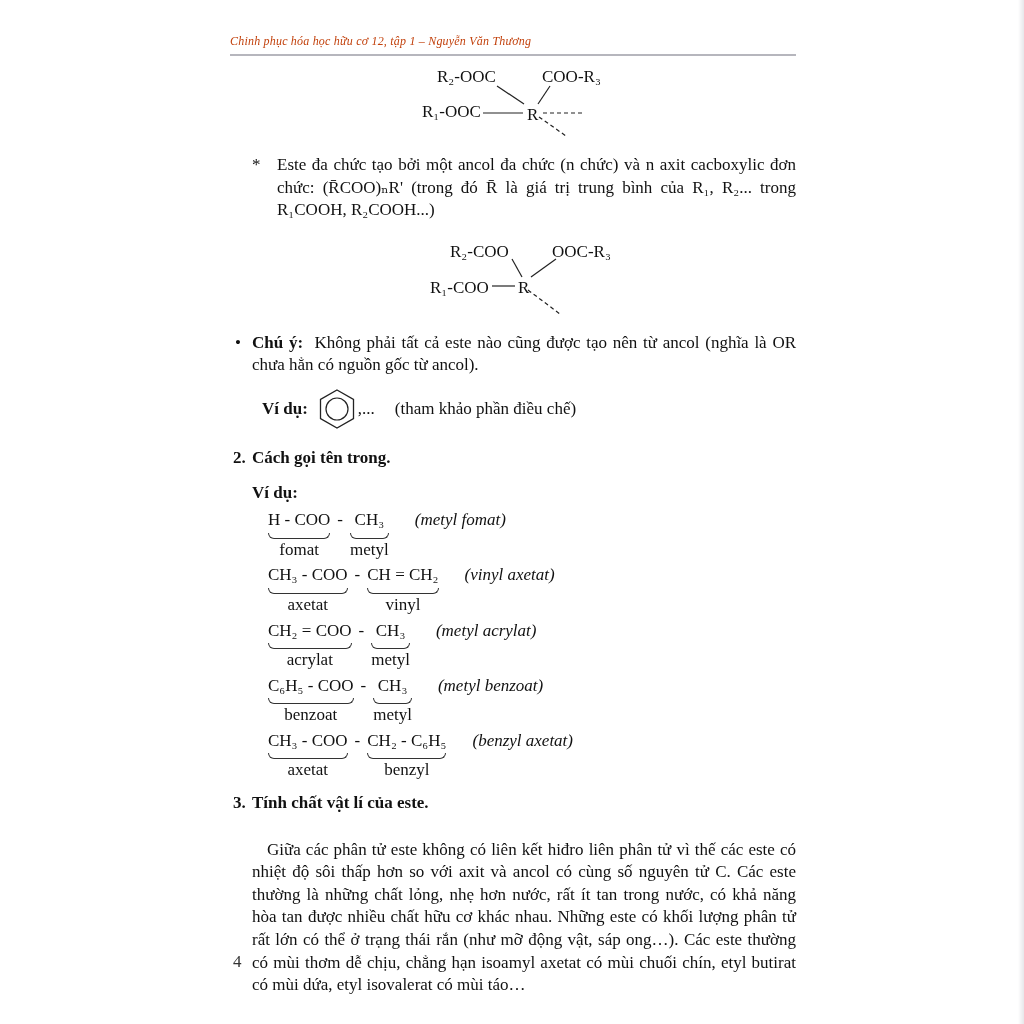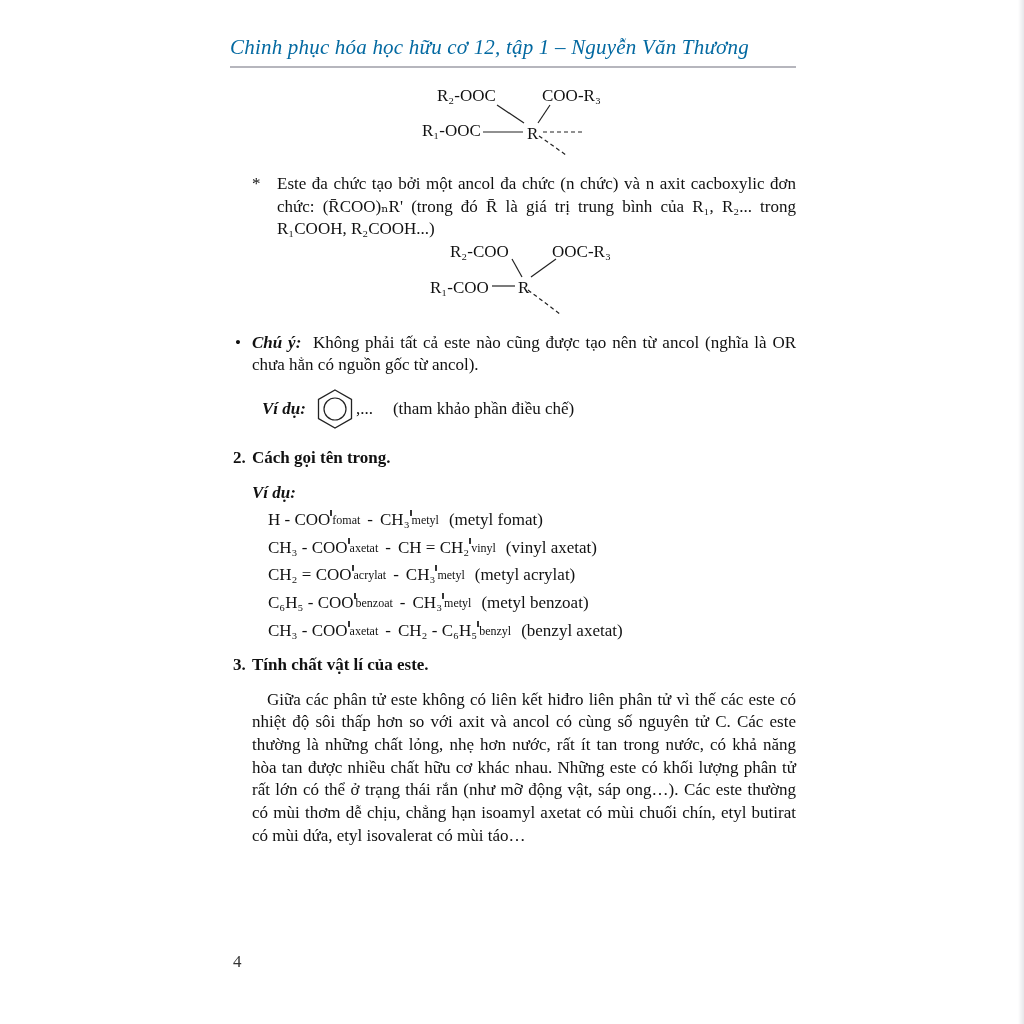--- a/index.html
+++ b/index.html
@@ -1,47 +1,47 @@
 <!DOCTYPE html>
 <html><head>
 <meta charset="utf-8">
 <style>
   html,body{margin:0;padding:0;}
   body{width:1024px;height:1024px;background:#ffffff;font-family:"Liberation Serif","DejaVu Serif","DejaVu Sans",serif;color:#111;}
   .page{position:relative;width:1024px;height:1024px;background:#fff;overflow:hidden;}
   .page::after{content:"";position:absolute;right:0;top:0;width:6px;height:100%;background:linear-gradient(to right,#ffffff,#e7e7ea);}
   .content{position:absolute;left:230px;top:34px;width:566px;font-size:17px;line-height:1.33;}
-  .doc-header{font-style:italic;color:#0369a1;font-size:21px;letter-spacing:.2px;}
+  .doc-header{font-style:italic;color:#c2410c;font-size:12px;letter-spacing:.2px;}
   .rule{border-bottom:2px solid #b6b6bd;margin-top:4px;}
-  .diag{position:relative;height:72px;margin-top:17px;}
+  .diag{position:relative;height:72px;margin-top:10px;}
   .diag span{position:absolute;white-space:nowrap;}
   .diag svg{position:absolute;left:0;top:0;}
   .hang{display:flex;padding-left:22px;margin-top:16px;}
   .hang .mk{width:25px;flex:none;}
   .hang .tx{flex:1;text-align:justify;}
   .note-row{display:flex;padding-left:5px;margin-top:16px;}
   .note-row .mk{width:17px;flex:none;}
   .note-row .tx{flex:1;text-align:justify;}
-  .bi{font-weight:bold;font-style:italic;}
+  .bi{font-weight:bold;}
   .exline{display:flex;align-items:center;padding-left:32px;margin-top:8px;height:48px;}
   .exline .lbl{margin-right:8px;}
   .exline .note{margin-left:20px;}
   .benzene{display:block;margin:0 1px;}
   .h2row{display:flex;padding-left:3px;margin-top:14px;font-weight:bold;}
   .h2row .num{width:19px;flex:none;}
   .rulebox{margin-left:22px;margin-top:10px;width:fit-content;border:1.5px solid #2a2a2a;padding:1px 6px 3px;}
   .rulebox span{text-decoration:underline;text-underline-offset:3px;}
   .vd{padding-left:22px;margin-top:12px;}
   .ex-row{display:flex;align-items:flex-start;padding-left:38px;margin-top:5px;}
-  .grp{display:inline-flex;flex-direction:row;align-items:center;}
+  .grp{display:inline-flex;flex-direction:column;align-items:center;}
   .grp .ubrace{align-self:stretch;height:5px;border:1px solid #333;border-top:none;border-radius:0 0 7px 7px;margin-top:1px;}
-  .grp .glabel{font-size:12px;line-height:1.15;margin-top:1px;}
+  .grp .glabel{font-size:17px;line-height:1.15;margin-top:1px;}
   .sep{margin:0 7px;}
-  .ename{margin-left:10px;}
-  .para{margin-left:22px;margin-top:12px;text-align:justify;text-indent:15px;}
+  .ename{margin-left:26px;font-style:italic;}
+  .para{margin-left:22px;margin-top:24px;text-align:justify;text-indent:15px;}
   .pagenum{position:absolute;left:233px;top:952px;font-size:17px;color:#333;}
 </style>
 </head>
 <body>
 
 <div class="page">
   <div class="content">
 
     <div class="doc-header">Chinh phục hóa học hữu cơ 12, tập 1 – Nguyễn Văn Thương</div>
     <div class="rule"></div>
@@ -58,21 +58,21 @@
       <span style="left:312px;top:0">COO-R₃</span>
       <span style="left:192px;top:35px">R₁-OOC</span>
       <span style="left:297px;top:38px">R</span>
     </div>
 
     <div class="hang">
       <span class="mk">*</span>
       <span class="tx">Este đa chức tạo bởi một ancol đa chức (n chức) và n axit cacboxylic đơn chức: (R̄COO)ₙR' (trong đó R̄ là giá trị trung bình của R₁, R₂... trong R₁COOH, R₂COOH...)</span>
     </div>
 
-    <div class="diag" style="margin-top:0;height:75px;">
+    <div class="diag" style="margin-top:19px;height:75px;">
       <svg width="566" height="75">
         <line x1="282" y1="18" x2="292" y2="36" stroke="#222" stroke-width="1.2"></line>
         <line x1="326" y1="18" x2="301" y2="36" stroke="#222" stroke-width="1.2"></line>
         <line x1="262" y1="45" x2="285" y2="45" stroke="#222" stroke-width="1.2"></line>
         <line x1="298" y1="49" x2="330" y2="73" stroke="#222" stroke-width="1.2" stroke-dasharray="4 3"></line>
       </svg>
       <span style="left:220px;top:0">R₂-COO</span>
       <span style="left:322px;top:0">OOC-R₃</span>
       <span style="left:200px;top:36px">R₁-COO</span>
       <span style="left:288px;top:36px">R</span>

